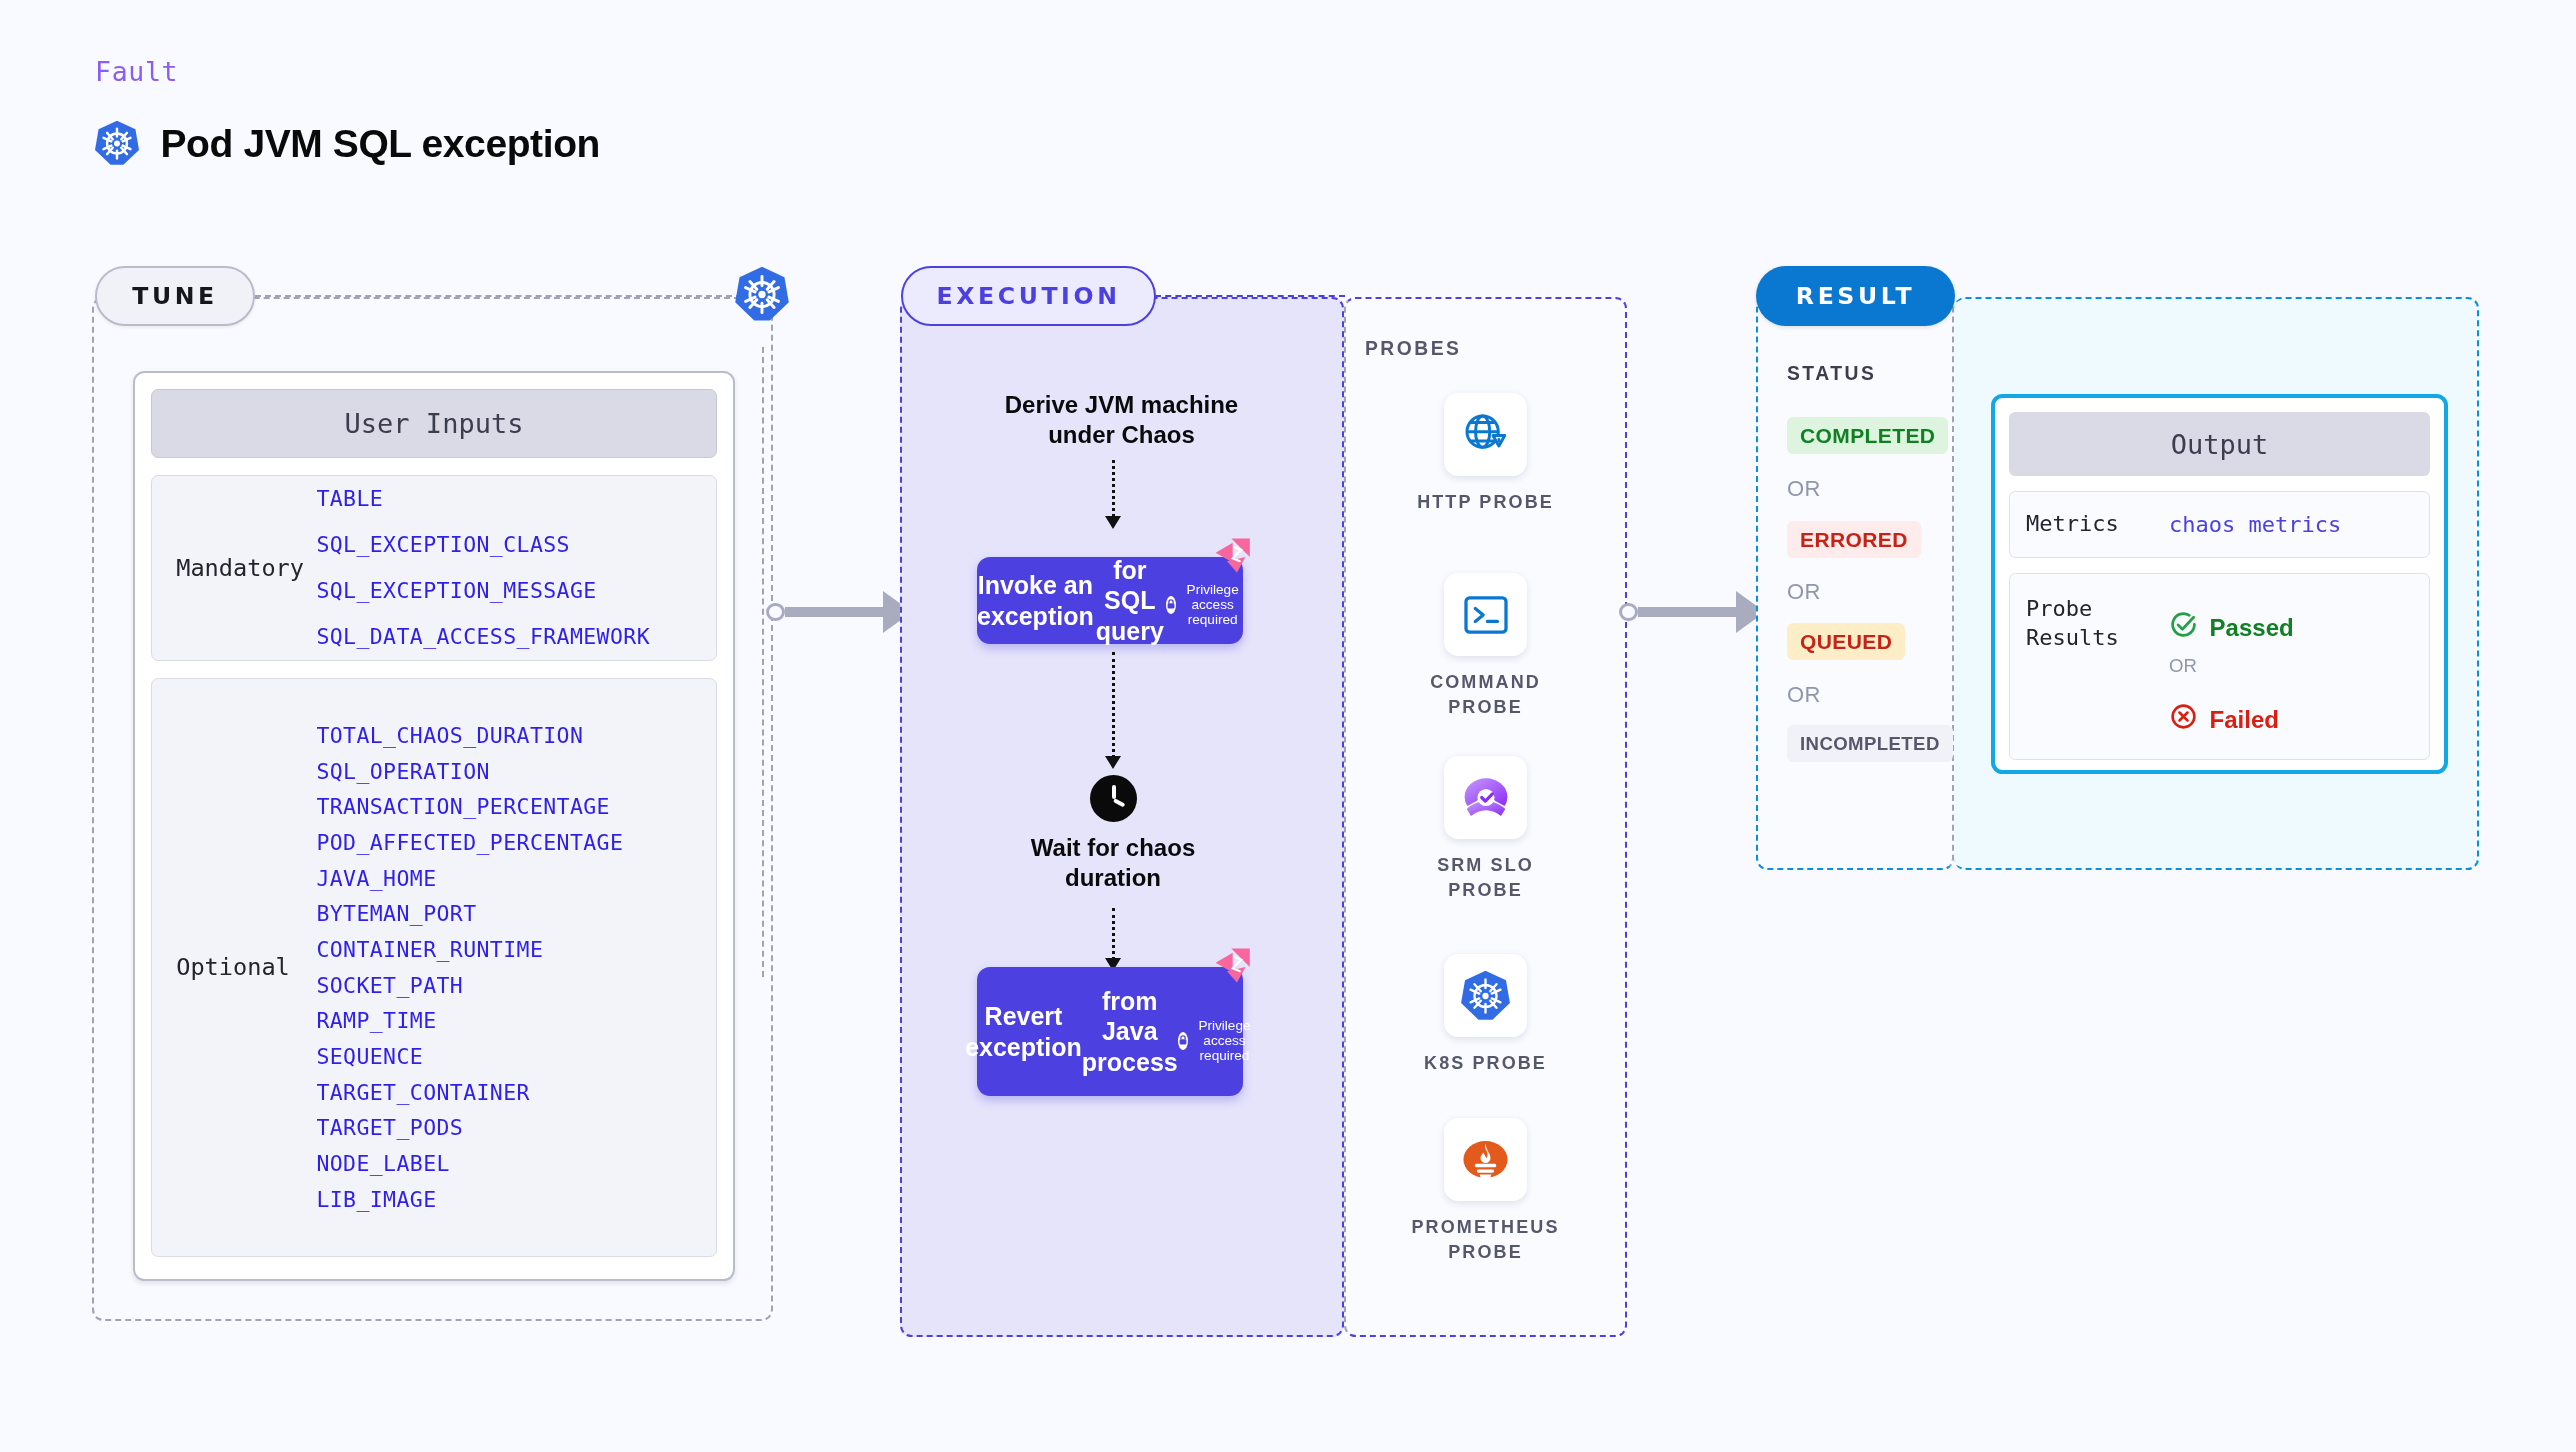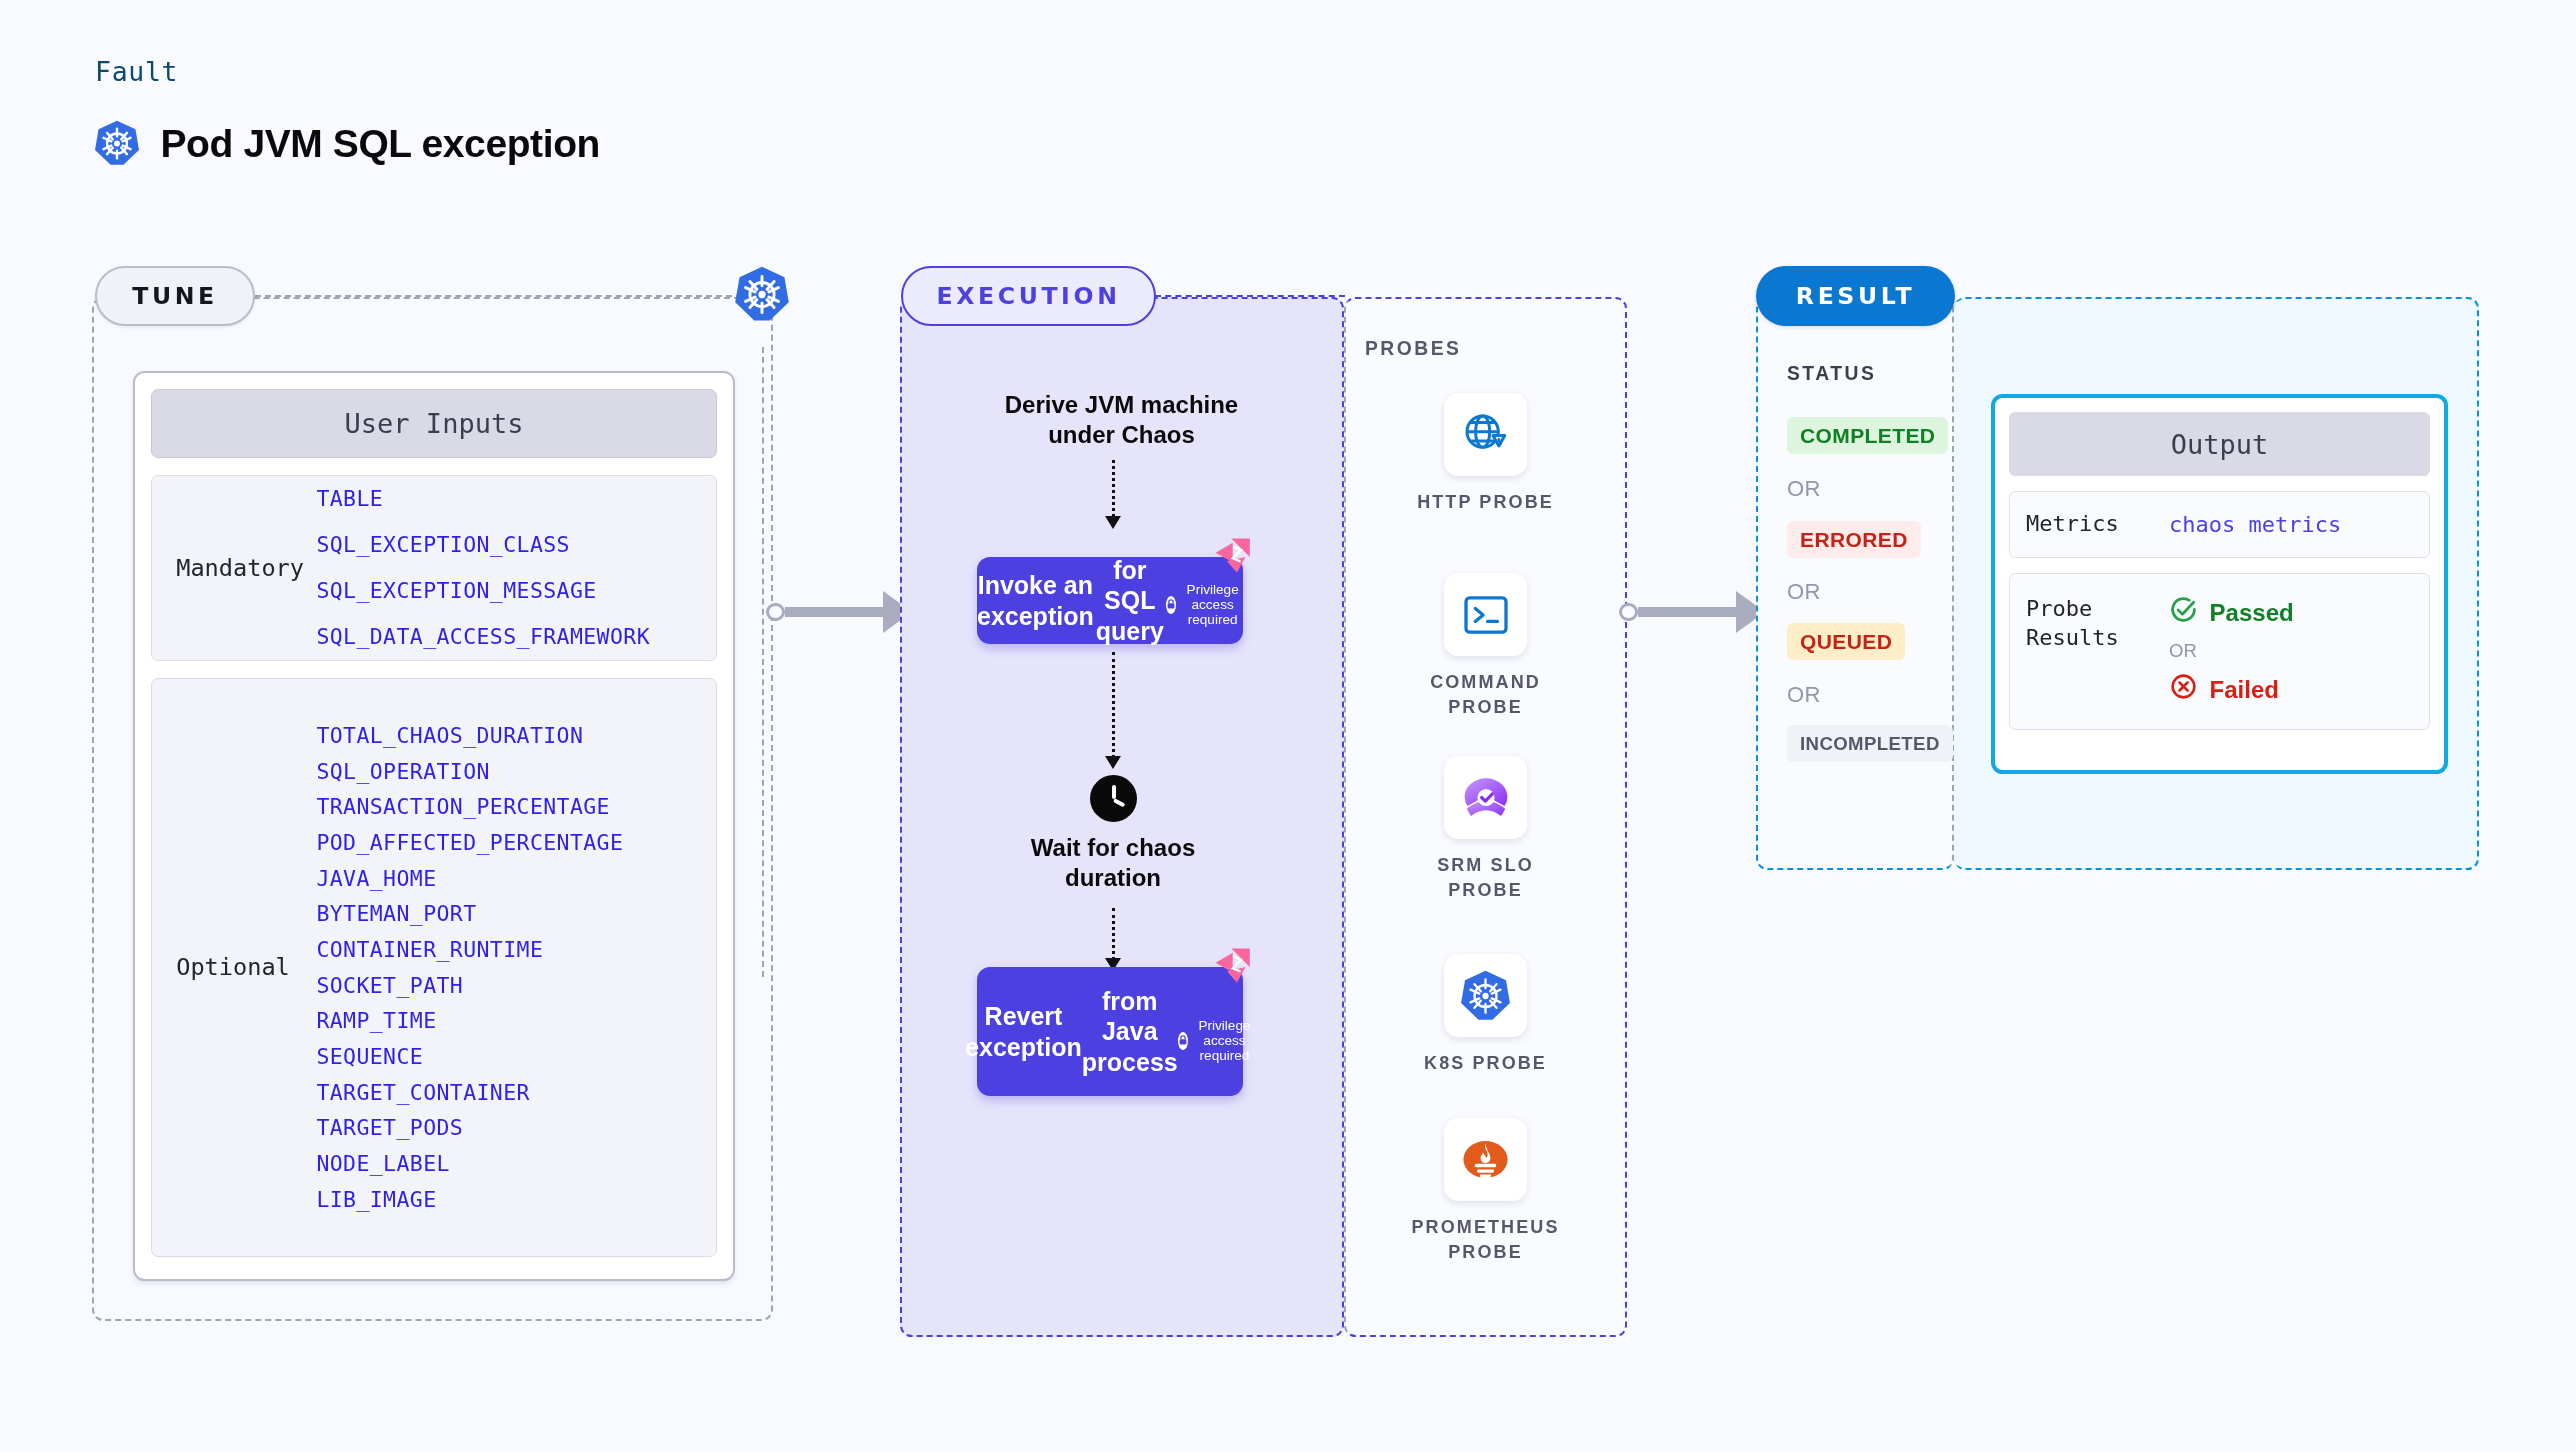--- a/index.html
+++ b/index.html
@@ -8,21 +8,21 @@
     background: #f9faff;
     font-family: "Liberation Sans", sans-serif;
     overflow: hidden;
   }
   .canvas { position: relative; width: 2576px; height: 1452px; }
 
   
   .fault-label {
     position: absolute; left: 95px; top: 56px;
     font-family: "DejaVu Sans Mono", monospace;
-    font-size: 26.5px; color: #0c4a6e; letter-spacing: 0.7px;
+    font-size: 26.5px; color: #8b5cf6; letter-spacing: 0.7px;
   }
   .title-row {
     position: absolute; left: 95px; top: 120px;
     display: flex; align-items: center; gap: 21.5px;
   }
   .title-text {
     font-size: 39px; font-weight: bold; color: #0a0a0a;
     letter-spacing: -0.4px;
   }
   .k8s-ico { display:block; }
@@ -212,21 +212,21 @@
   }
   .out-key {
     width: 143px; flex: 0 0 143px;
     font-family: "DejaVu Sans Mono", monospace; font-size: 22px; color: #23242c;
     line-height: 1.3;
   }
   .out-val-metrics {
     font-family: "DejaVu Sans Mono", monospace; font-size: 22px; color: #4d40e0;
   }
   .pr-list { display: flex; flex-direction: column; gap: 10px; }
-  .pr-item { display: flex; align-items: center; gap: 11.5px; font-size: 24px; font-weight: bold; }
+  .pr-item { display: flex; align-items: center; gap: 11.5px; font-size: 24px; font-weight: bold; margin-top: 15px; }
   .pr-or { font-size: 18.6px; color: #9097ab; font-weight: normal; }
 
   
   .conn { position: absolute; display: flex; align-items: center; }
   .conn-dot {
     width: 18.6px; height: 18.6px; border-radius: 50%;
     background: #f9faff; border: 3.6px solid #a8acbe;
   }
   .conn-line { height: 10px; background: #a8acbe; }
   .conn-head {

